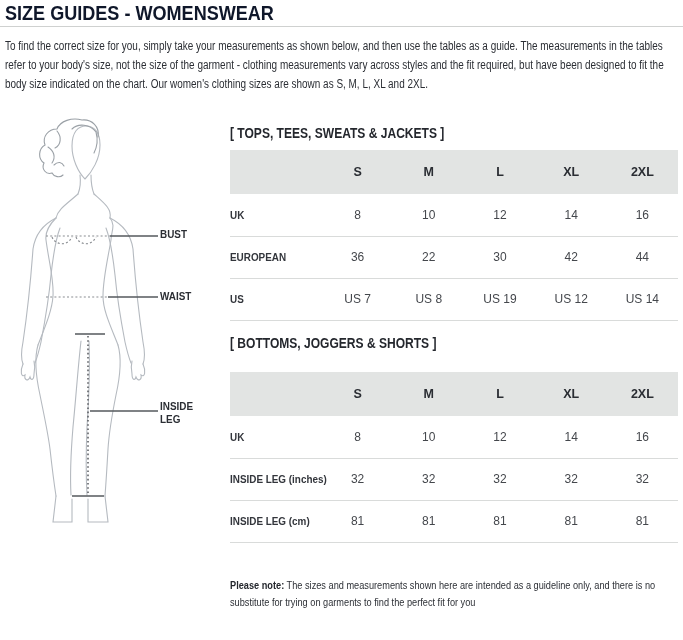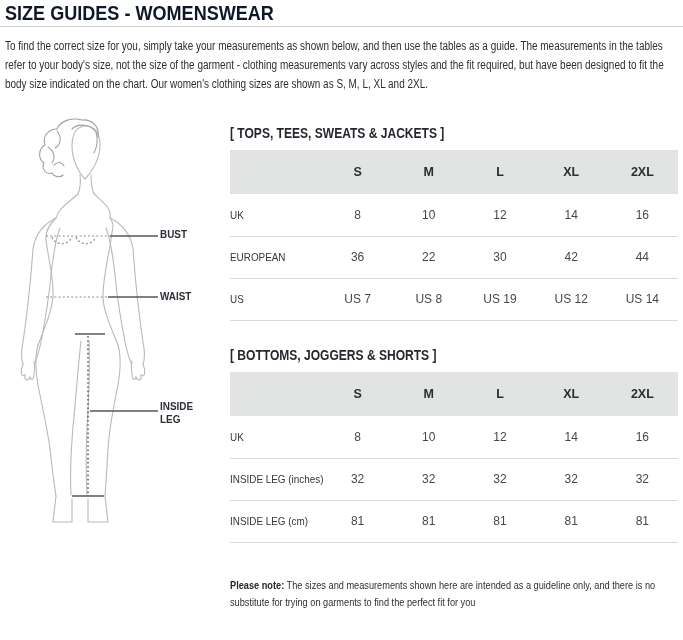--- a/index.html
+++ b/index.html
@@ -19,30 +19,30 @@
   .figure-wrap svg { display:block; }
 
   .fig-label { position:absolute; font-weight:bold; font-size:11px; line-height:13px; color:#2b2e34;
                transform:scaleX(0.9); transform-origin:0 0; }
   .fig-label.bust  { left:160px; top:228px; }
   .fig-label.waist { left:160px; top:290px; }
   .fig-label.insideleg { left:160px; top:400px; width:60px; white-space:normal; }
 
   .tbl-heading { position:absolute; left:230px; font-weight:bold; font-size:14px; color:#24272d; }
   .tbl-heading.first  { top:125px; }
-  .tbl-heading.second { top:347px; }
+  .tbl-heading.second { top:335px; }
 
   table.size-table { position:absolute; left:230px; width:448px; border-collapse:collapse; table-layout:fixed; }
   table.size-table.first  { top:150px; }
   table.size-table.second { top:372px; }
 
   .size-table th { background:#e2e4e3; height:44px; font-size:12.5px; font-weight:bold; color:#2a2d33; text-align:center; }
   .size-table th:first-child { width:92px; }
   .size-table td { height:42px; font-size:12px; color:#44474c; text-align:center; border-bottom:1px solid #d9dbda; }
-  .size-table td.row-label { text-align:left; font-weight:normal; font-size:11.5px; color:#33363c; }
+  .size-table td.row-label { text-align:left; font-weight:bold; font-size:11.5px; color:#33363c; }
 
   .note { position:absolute; left:230px; top:577px; width:568px; transform:scaleX(0.8); transform-origin:0 0;
           font-size:11.5px; line-height:17px; color:#2d3036; }
   .note b { color:#24272d; }
 </style>
 </head>
 <body>
 
 <div class="page">
 

